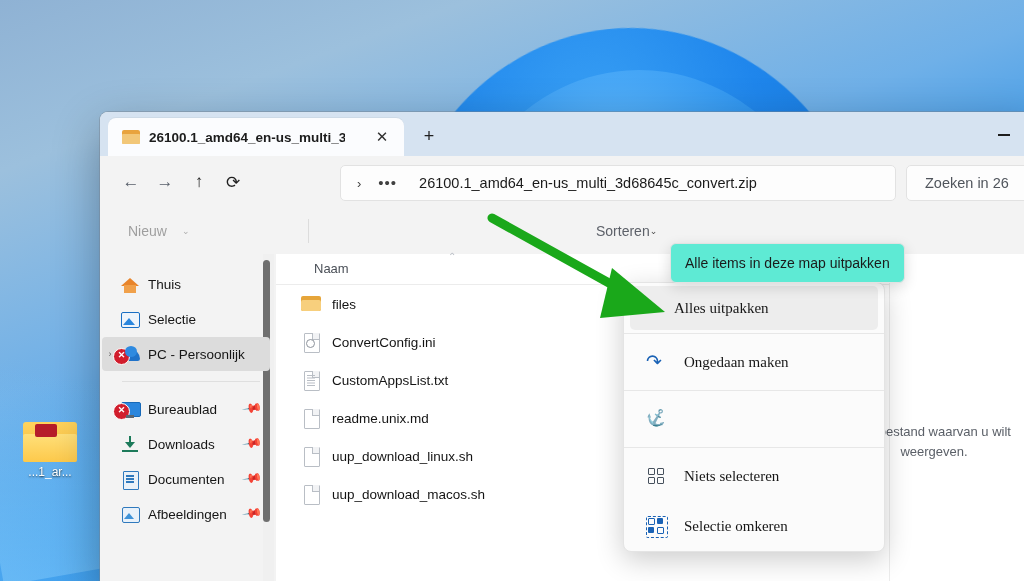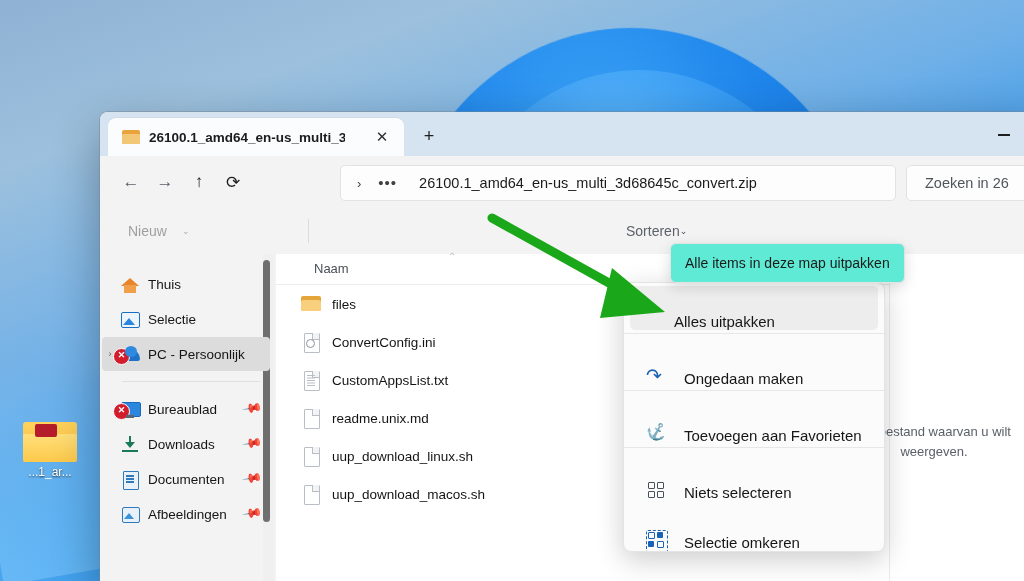--- a/index.html
+++ b/index.html
@@ -80,21 +80,21 @@
        border-radius:5px;border:1px solid #e2e2e2;display:flex;align-items:center;}
   #searchText{margin-left:18px;font-size:14.5px;color:#50555c;white-space:nowrap;}
 
   
   #cmdbar{height:46px;background:#f3f3f3;position:relative;border-bottom:1px solid #e6e6e6;}
   #newBtn{position:absolute;left:16px;top:7px;height:32px;padding:0 12px;border-radius:5px;
       display:flex;align-items:center;gap:15px;opacity:.42;}
   #newBtn .lbl{font-size:14px;color:#2a2a2a;}
   .caret{font-size:9px;color:#4a4a4a;}
   #cmdDivider{position:absolute;left:208px;top:11px;width:1px;height:24px;background:#dcdcdc;}
-  #sortBtn{position:absolute;left:516px;top:7px;height:32px;padding:0 10px;border-radius:5px;
+  #sortBtn{position:absolute;left:486px;top:7px;height:32px;padding:0 10px;border-radius:5px;
       display:flex;align-items:center;text-align:center;}
   #sortBtn .lbl{font-size:14px;color:#5d6169;}
 
   
   #body{position:absolute;left:0;top:142px;right:0;bottom:0;background:#ffffff;display:flex;}
   #navpane{width:176px;position:relative;background:#f3f3f3;border-right:0;padding-top:12px;}
   .navitem{height:34px;display:flex;align-items:center;border-radius:4px;margin:1px 6px 1px 2px;position:relative;}
   .navitem.sel{background:#dcdcdc;}
   .navitem .expander{width:16px;text-align:center;font-size:9px;color:#5a5a5a;flex:none;}
   .navitem .ic{width:20px;height:20px;flex:none;margin-left:2px;position:relative;}
@@ -160,21 +160,21 @@
 
   
   #preview{width:150px;position:relative;background:#ffffff;border-left:1px solid #ececec;}
   #previewText{position:absolute;left:-60px;top:168px;width:208px;text-align:center;
       font-size:13px;line-height:20px;color:#5b6068;}
 
   
   #ctxmenu{position:absolute;left:623px;top:282px;width:260px;
       background:#fbfbfb;border:1px solid #e4e4e4;border-radius:8px;
       box-shadow:0 8px 28px rgba(0,0,0,.20);overflow:hidden;z-index:40;}
-  .mi{height:50px;display:flex;align-items:flex-end;padding-left:22px;position:relative;}
+  .mi{height:50px;display:flex;align-items:center;padding-left:22px;position:relative;font-family:Liberation Serif, serif;}
   .mi.hl{background:#ededed;margin:3px 6px;border-radius:5px;height:44px;}
   .mi .mic{width:22px;height:22px;flex:none;position:relative;color:#1a62b5;}
   .mi .mlbl{font-size:15px;color:#161616;white-space:nowrap;}
   .mi.hl .mlbl{margin-left:22px;}
   .mi .mlbl.ind{margin-left:16px;}
   .msep{height:1px;background:#e7e7e7;margin:3px 0;}
   .undoGlyph{font-size:19px;line-height:22px;color:#1a62b5;display:block;}
   .pinGlyph{font-size:17px;line-height:22px;color:#1a62b5;display:block;transform:rotate(30deg);}
   .sqGrid{position:absolute;left:2px;top:3px;width:16px;height:16px;}
   .sqGrid i{position:absolute;width:6px;height:6px;background:#1a62b5;border-radius:1px;}
@@ -389,21 +389,20 @@
         <span class="undoGlyph">↷</span>
       </span>
     <span class="mlbl ind">Ongedaan maken</span>
   </div>
   <div class="msep"></div>
 
   <div class="mi">
     <span class="mic">
         <span class="pinGlyph">⚓</span>
       </span>
-    <span class="mlbl ind">Toevoegen aan Favorieten</span>
   </div>
   <div class="msep"></div>
 
 
   <div class="mi">
     <span class="mic">
       <span class="sqGrid hollow">
           <i></i>
           <i></i>
           <i></i>

